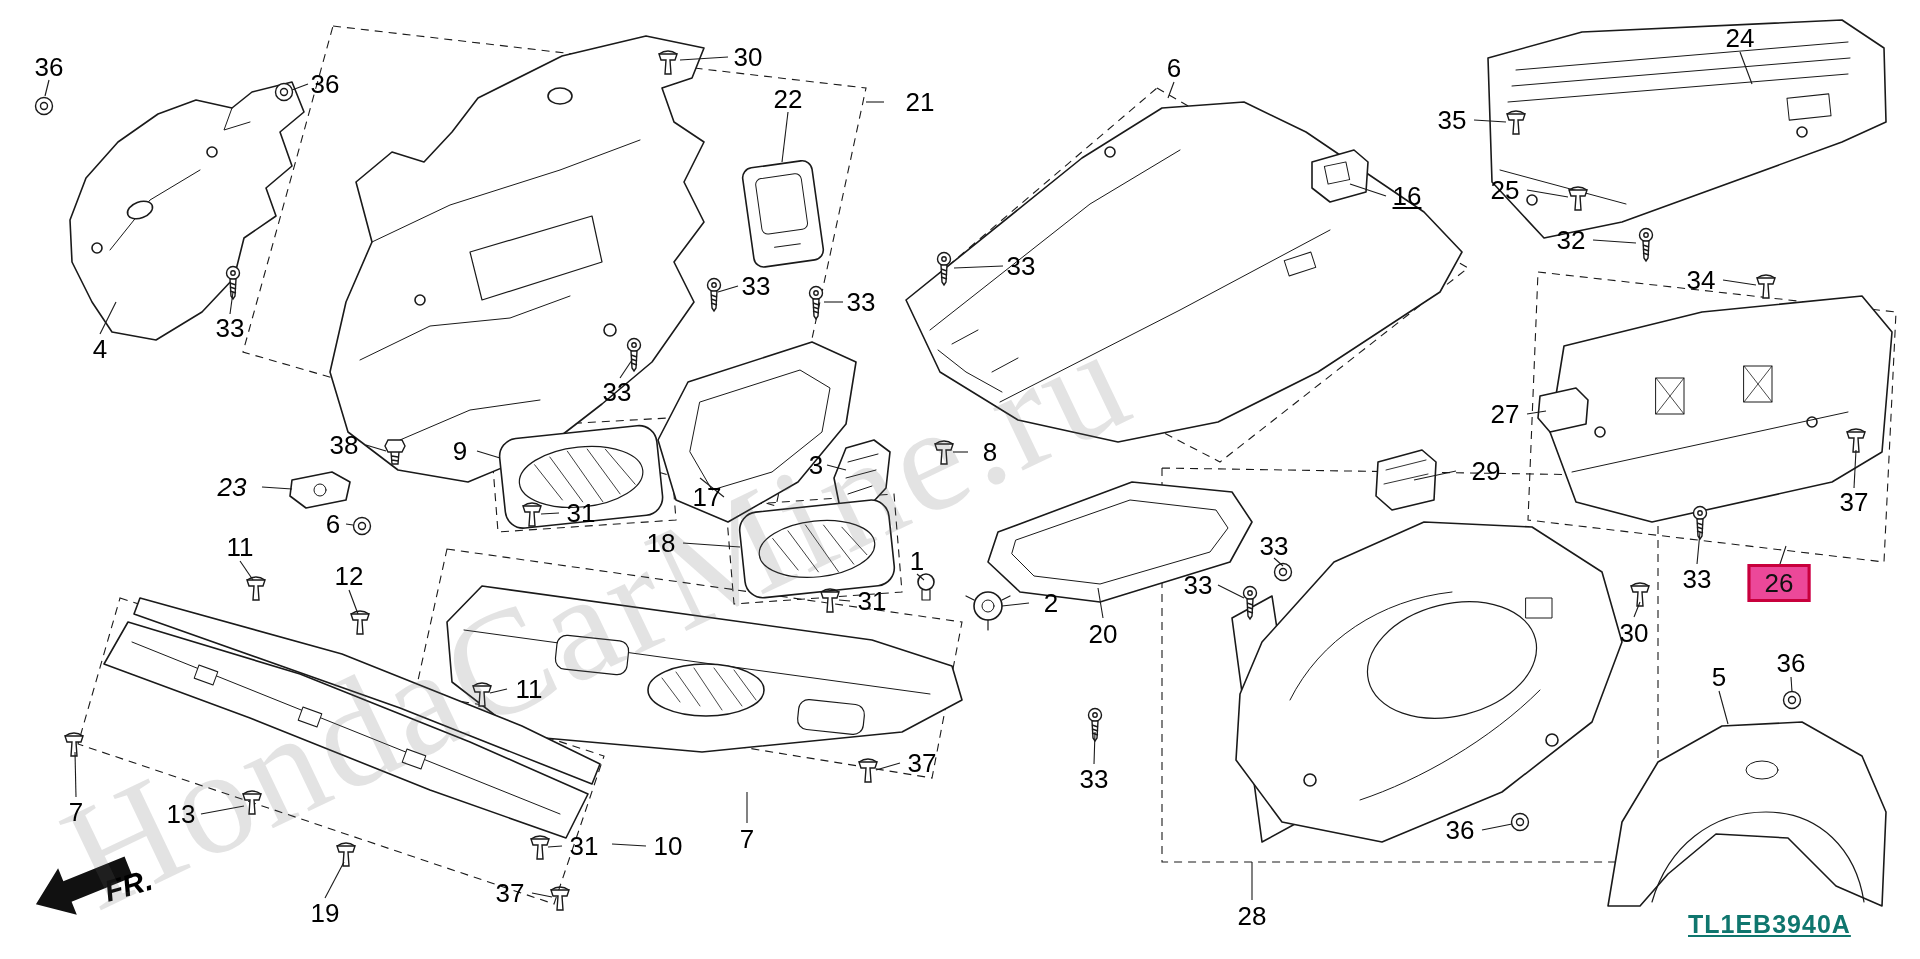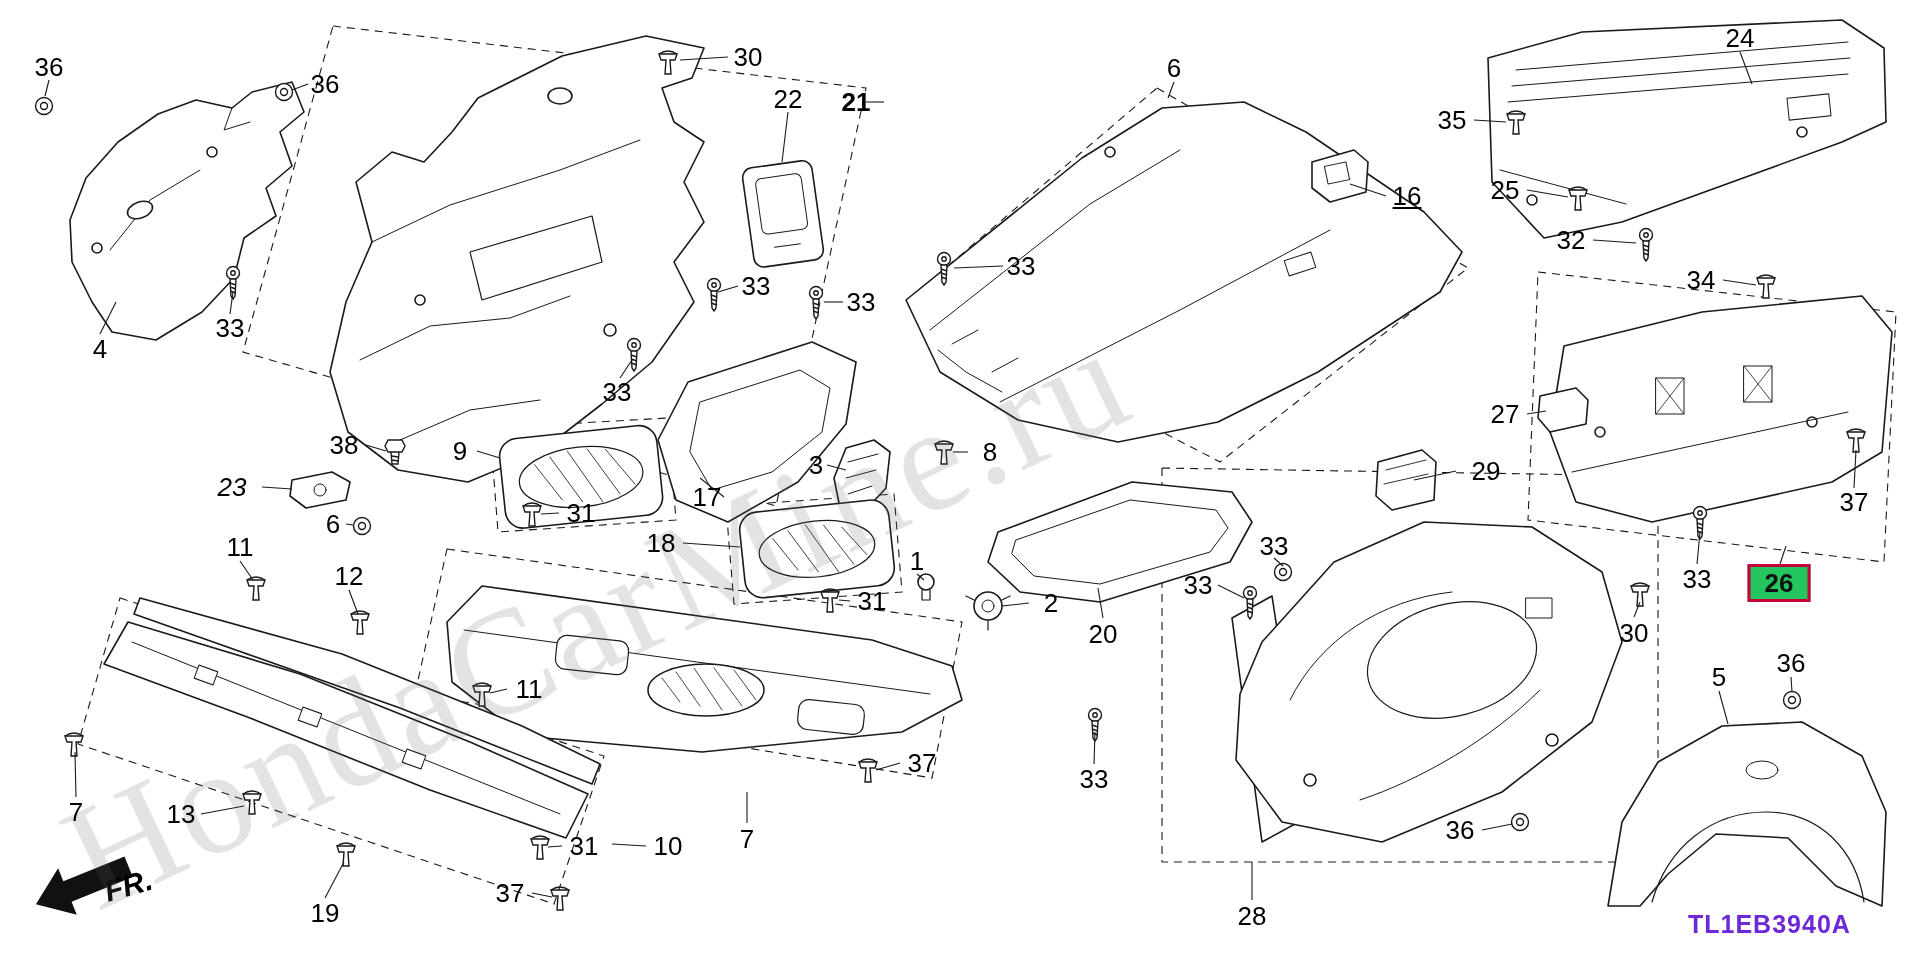--- a/index.html
+++ b/index.html
@@ -16,25 +16,25 @@
     pointer-events:none; z-index:5;
   }
   .labels-layer { position:absolute; inset:0; z-index:10; }
   .part-label {
     position:absolute; transform:translate(-50%,-50%);
     font:26px "Liberation Sans", sans-serif; color:#000;
     line-height:1; padding:2px 5px; cursor:pointer; user-select:none;
   }
   .part-label.highlighted {
     border:3px solid var(--hl,#c8003c);
-    background:#22c55e; padding:3px 14px; color:#111;font-weight:bold;
+    background:#ec4899; padding:3px 14px; color:#111;
   }
   .diagram-code {
     position:absolute; left:1688px; top:910px; z-index:10;
-    font:600 25px "Liberation Sans", sans-serif; letter-spacing:1px; color:#6d28d9;
+    font:600 25px "Liberation Sans", sans-serif; letter-spacing:1px; color:#0f766e;text-decoration:underline;
   }
 </style>
 </head>
 <body>
 
 <div class="stage">
 
   <svg class="art" width="1920" height="959" viewBox="0 0 1920 959">
     <defs>
       <g id="ic-screw" stroke="#1a1a1a" fill="#fff" stroke-width="1.4">
@@ -322,21 +322,21 @@
 
   <div class="watermark">HondaCarMine.ru</div>
 
   <div class="labels-layer" id="labels-layer">
       <div class="part-label" style="left: 49px; top: 67px;">36</div>
       <div class="part-label" style="left: 100px; top: 349px;">4</div>
       <div class="part-label" style="left: 325px; top: 84px;">36</div>
       <div class="part-label" style="left: 230px; top: 328px;">33</div>
       <div class="part-label" style="left: 748px; top: 57px;">30</div>
       <div class="part-label" style="left: 788px; top: 99px;">22</div>
-      <div class="part-label" style="left: 856px; top: 102px; font-weight: bold;">21</div>
+      <div class="part-label" style="left: 920px; top: 102px;">21</div>
       <div class="part-label" style="left: 756px; top: 286px;">33</div>
       <div class="part-label" style="left: 861px; top: 302px;">33</div>
       <div class="part-label" style="left: 617px; top: 392px;">33</div>
       <div class="part-label" style="left: 1174px; top: 68px;">6</div>
       <div class="part-label" style="left: 1021px; top: 266px;">33</div>
       <div class="part-label" style="left: 1407px; top: 196px; text-decoration: underline;">16</div>
       <div class="part-label" style="left: 1740px; top: 38px;">24</div>
       <div class="part-label" style="left: 1452px; top: 120px; text-align: center;">35</div>
       <div class="part-label" style="left: 1505px; top: 190px;">25</div>
       <div class="part-label" style="left: 1571px; top: 240px;">32</div>

